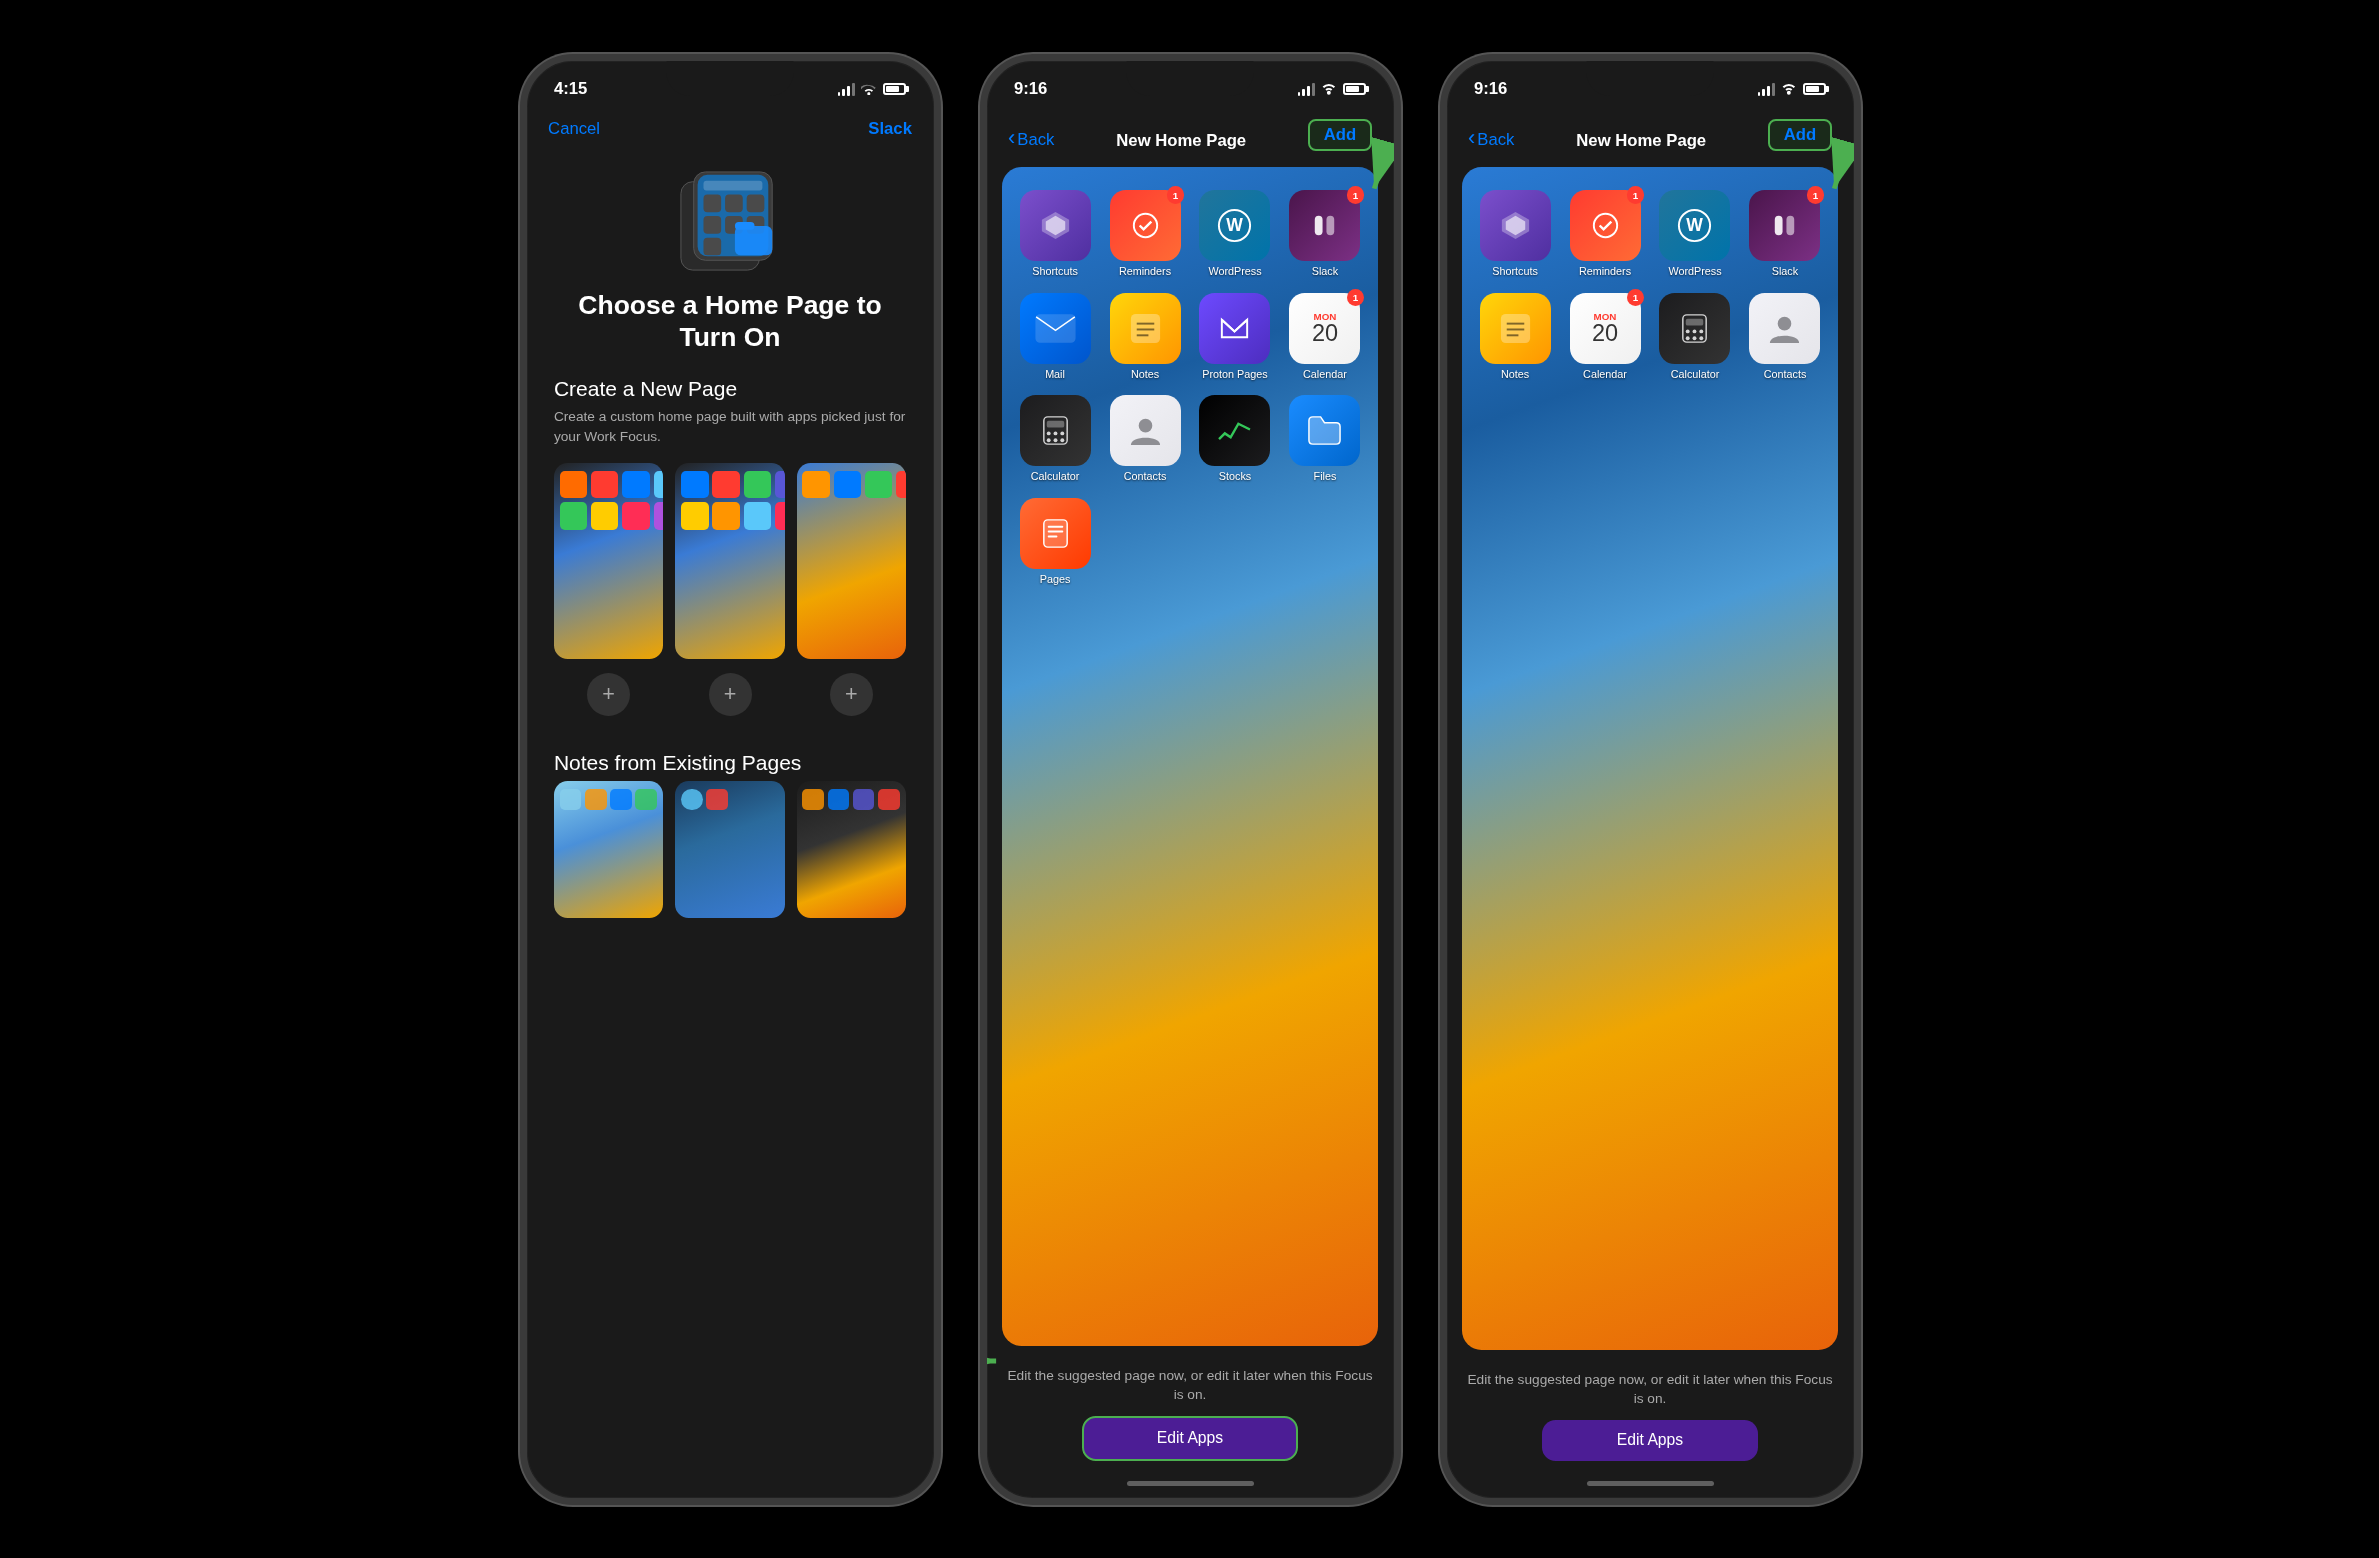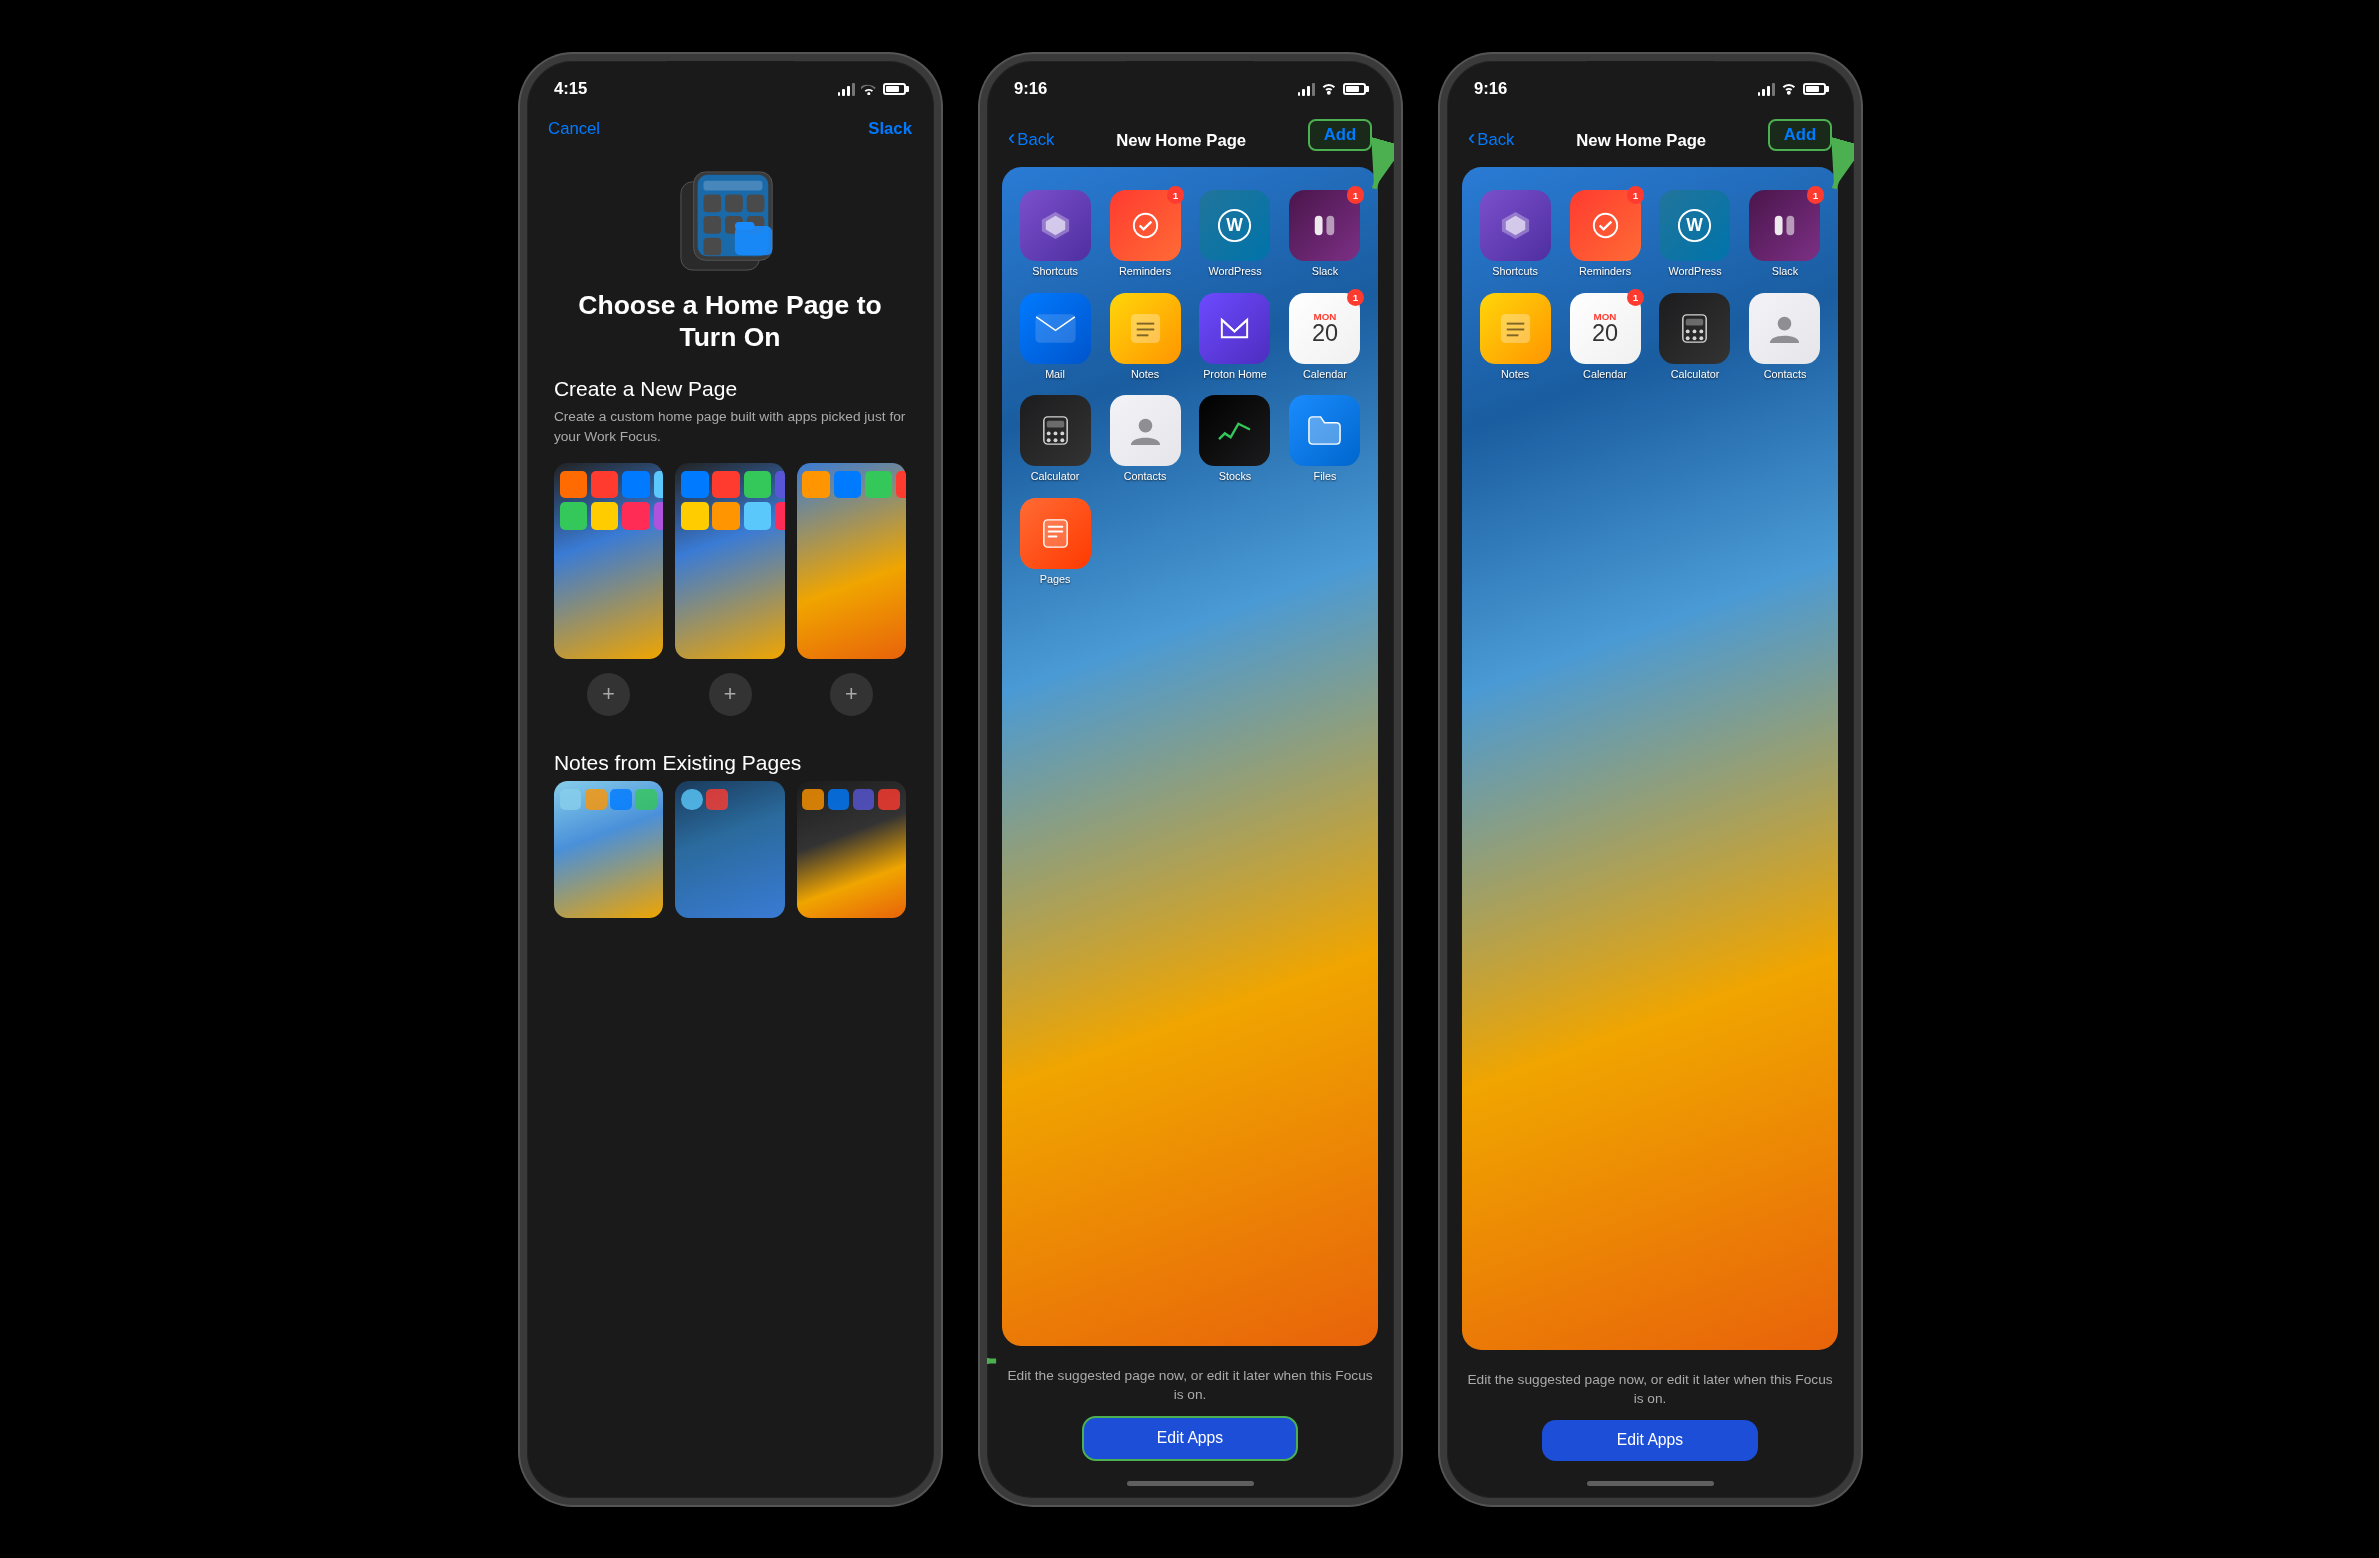--- a/index.html
+++ b/index.html
@@ -272,21 +272,21 @@
     .bottom-info {
       padding: 11.8px 19.6px;
       text-align: center;
       color: #aaa;
       font-size: 13.7px;
       line-height: 1.4;
     }
     .edit-apps-btn {
       display: block;
       margin: 0 auto 15.7px;
-      background: #1d4ed8;
+      background: #4c1d95;
       color: #fff;
       font-size: 15.7px;
       font-weight: 500;
       padding: 11.8px 39px;
       border-radius: 13.7px;
       border: none;
       cursor: pointer;
       width: 216px;
     }
     .edit-apps-btn.highlighted {
@@ -613,21 +613,21 @@
             </div>
             <span class="app-label">Notes</span>
           </div>
           <div class="app-icon-wrap">
             <div class="app-icon app-protonmail">
               <svg width="37" height="37" viewBox="0 0 38 38" fill="white">
                   <path d="M6 10 L19 22 L32 10 L32 28 L6 28 Z" fill="none" stroke="white" stroke-width="2"></path>
                   <path d="M6 10 L19 22 L32 10" fill="none" stroke="white" stroke-width="2"></path>
                 </svg>
             </div>
-            <span class="app-label">Proton Home</span>
+            <span class="app-label">Proton Pages</span>
           </div>
           <div class="app-icon-wrap">
             <div class="app-icon app-calendar" style="position:relative;">
               <div class="badge">1</div>
               <div class="calendar-content">
                 <div class="cal-month">MON</div>
                 <div class="cal-day">20</div>
               </div>
             </div>
             <span class="app-label">Calendar</span>

